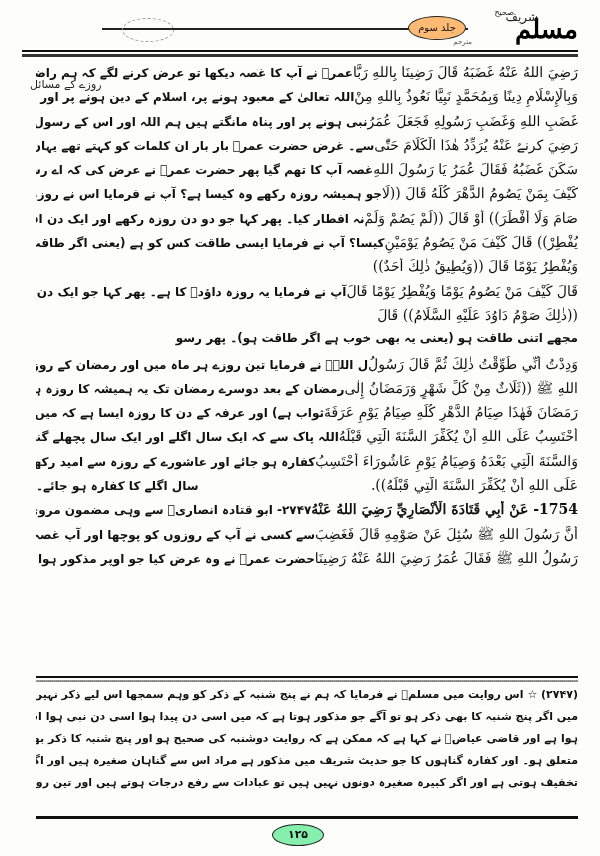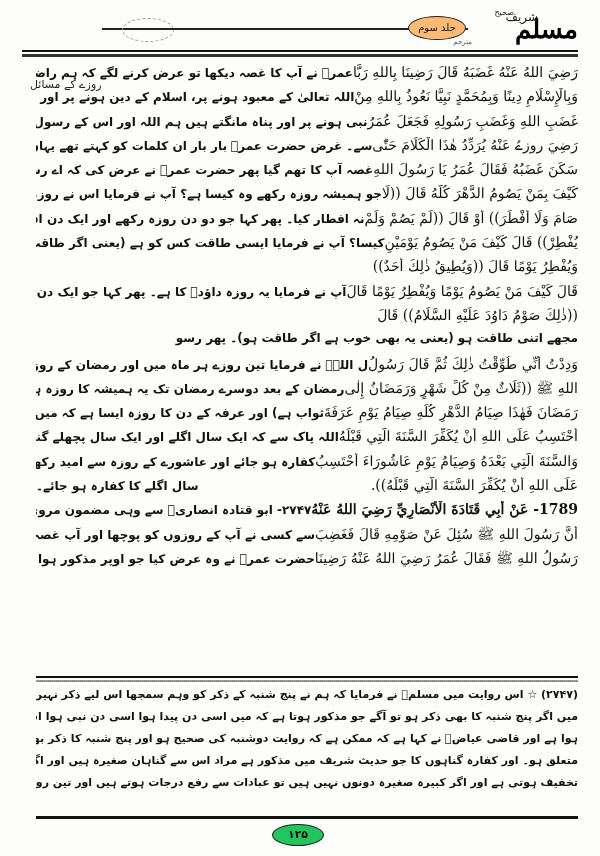--- a/index.html
+++ b/index.html
@@ -31,21 +31,21 @@
   .hadith-num { font-weight: bold; }
 
   
   .fn-rule { position: absolute; left: 36px; right: 22px; top: 676px; height: 2px; background: #111; }
   .fn-rule2 { position: absolute; left: 36px; right: 22px; top: 680px; height: 1px; background: #888; border-top: 1px dotted #aaa; }
   .footnote { position: absolute; left: 36px; right: 22px; top: 684px; direction: rtl; font-size: 11px; font-weight: bold; }
   .footnote .fl { height: 22px; line-height: 22px; white-space: nowrap; overflow: hidden; text-align: justify; }
 
   .bottom-rule { position: absolute; left: 36px; right: 22px; top: 816px; height: 3px; background: #111; }
   .page-number { position: absolute; left: 272px; top: 824px; width: 50px; height: 20px; border: 1.5px solid #222;
-                 border-radius: 50%; text-align: center; font-size: 11px; font-weight: bold; line-height: 20px; direction: rtl; background: #22c55e; }
+                 border-radius: 50%; text-align: center; font-size: 11px; font-weight: bold; line-height: 20px; direction: rtl; background: #86efac; }
 </style>
 </head>
 <body>
 
 <div class="page">
 
   <div class="header">
     <div class="hdr-rule-top"></div>
     <div class="brand">
       <span class="brand-main">مسلم</span>
@@ -67,21 +67,21 @@
       </div>
     <div class="line">
         <span class="ar">وَبِالْإِسْلَامِ دِينًا وَبِمُحَمَّدٍ نَبِيًّا نَعُوذُ بِاللهِ مِنْ</span>
         <span class="ur">اللہ تعالیٰ کے معبود ہونے پر، اسلام کے دین ہونے پر اور محمدؐ کے</span>
       </div>
     <div class="line">
         <span class="ar">غَضَبِ اللهِ وَغَضَبِ رَسُولِهِ فَجَعَلَ عُمَرُ</span>
         <span class="ur">نبی ہونے پر اور پناہ مانگتے ہیں ہم اللہ اور اس کے رسولؐ کے غصہ</span>
       </div>
     <div class="line">
-        <span class="ar">رَضِيَ روزےُ عَنْهُ يُرَدِّدُ هٰذَا الْكَلَامَ حَتّٰى</span>
+        <span class="ar">رَضِيَ کرنےُ عَنْهُ يُرَدِّدُ هٰذَا الْكَلَامَ حَتّٰى</span>
         <span class="ur">سے۔ غرض حضرت عمرؓ بار بار ان کلمات کو کہتے تھے یہاں تک کہ</span>
       </div>
     <div class="line">
         <span class="ar">سَكَنَ غَضَبُهُ فَقَالَ عُمَرُ يَا رَسُولَ اللهِ</span>
         <span class="ur">غصہ آپ کا تھم گیا پھر حضرت عمرؓ نے عرض کی کہ اے رسول اللہ</span>
       </div>
     <div class="line">
         <span class="ar">كَيْفَ بِمَنْ يَصُومُ الدَّهْرَ كُلَّهُ قَالَ ((لَا</span>
         <span class="ur">جو ہمیشہ روزہ رکھے وہ کیسا ہے؟ آپ نے فرمایا اس نے روزہ رکھا</span>
       </div>
@@ -124,21 +124,21 @@
       </div>
     <div class="line">
         <span class="ar">وَالسَّنَةَ الَّتِي بَعْدَهُ وَصِيَامُ يَوْمِ عَاشُورَاءَ أَحْتَسِبُ</span>
         <span class="ur">کفارہ ہو جائے اور عاشورے کے روزہ سے امید رکھتا ہوں ایک</span>
       </div>
     <div class="line">
         <span class="ar">عَلَى اللهِ أَنْ يُكَفِّرَ السَّنَةَ الَّتِي قَبْلَهُ)).</span>
         <span class="ur">سال اگلے کا کفارہ ہو جائے۔</span>
       </div>
     <div class="line">
-        <span class="ar hadith-num">1789- عَنْ أَبِي قَتَادَةَ الْأَنْصَارِيِّ رَضِيَ اللهُ عَنْهُ</span>
+        <span class="ar hadith-num">1754- عَنْ أَبِي قَتَادَةَ الْأَنْصَارِيِّ رَضِيَ اللهُ عَنْهُ</span>
         <span class="ur">۲۷۴۷- ابو قتادہ انصاریؓ سے وہی مضمون مروی ہوا کہ آپ</span>
       </div>
     <div class="line">
         <span class="ar">أَنَّ رَسُولَ اللهِ ﷺ سُئِلَ عَنْ صَوْمِهِ قَالَ فَغَضِبَ</span>
         <span class="ur">سے کسی نے آپ کے روزوں کو پوچھا اور آپ غصہ ہوئے۔ پھر</span>
       </div>
     <div class="line">
         <span class="ar">رَسُولُ اللهِ ﷺ فَقَالَ عُمَرُ رَضِيَ اللهُ عَنْهُ رَضِينَا</span>
         <span class="ur">حضرت عمرؓ نے وہ عرض کیا جو اوپر مذکور ہوا اور اس میں اتنا زیادہ ہے</span>
       </div>

